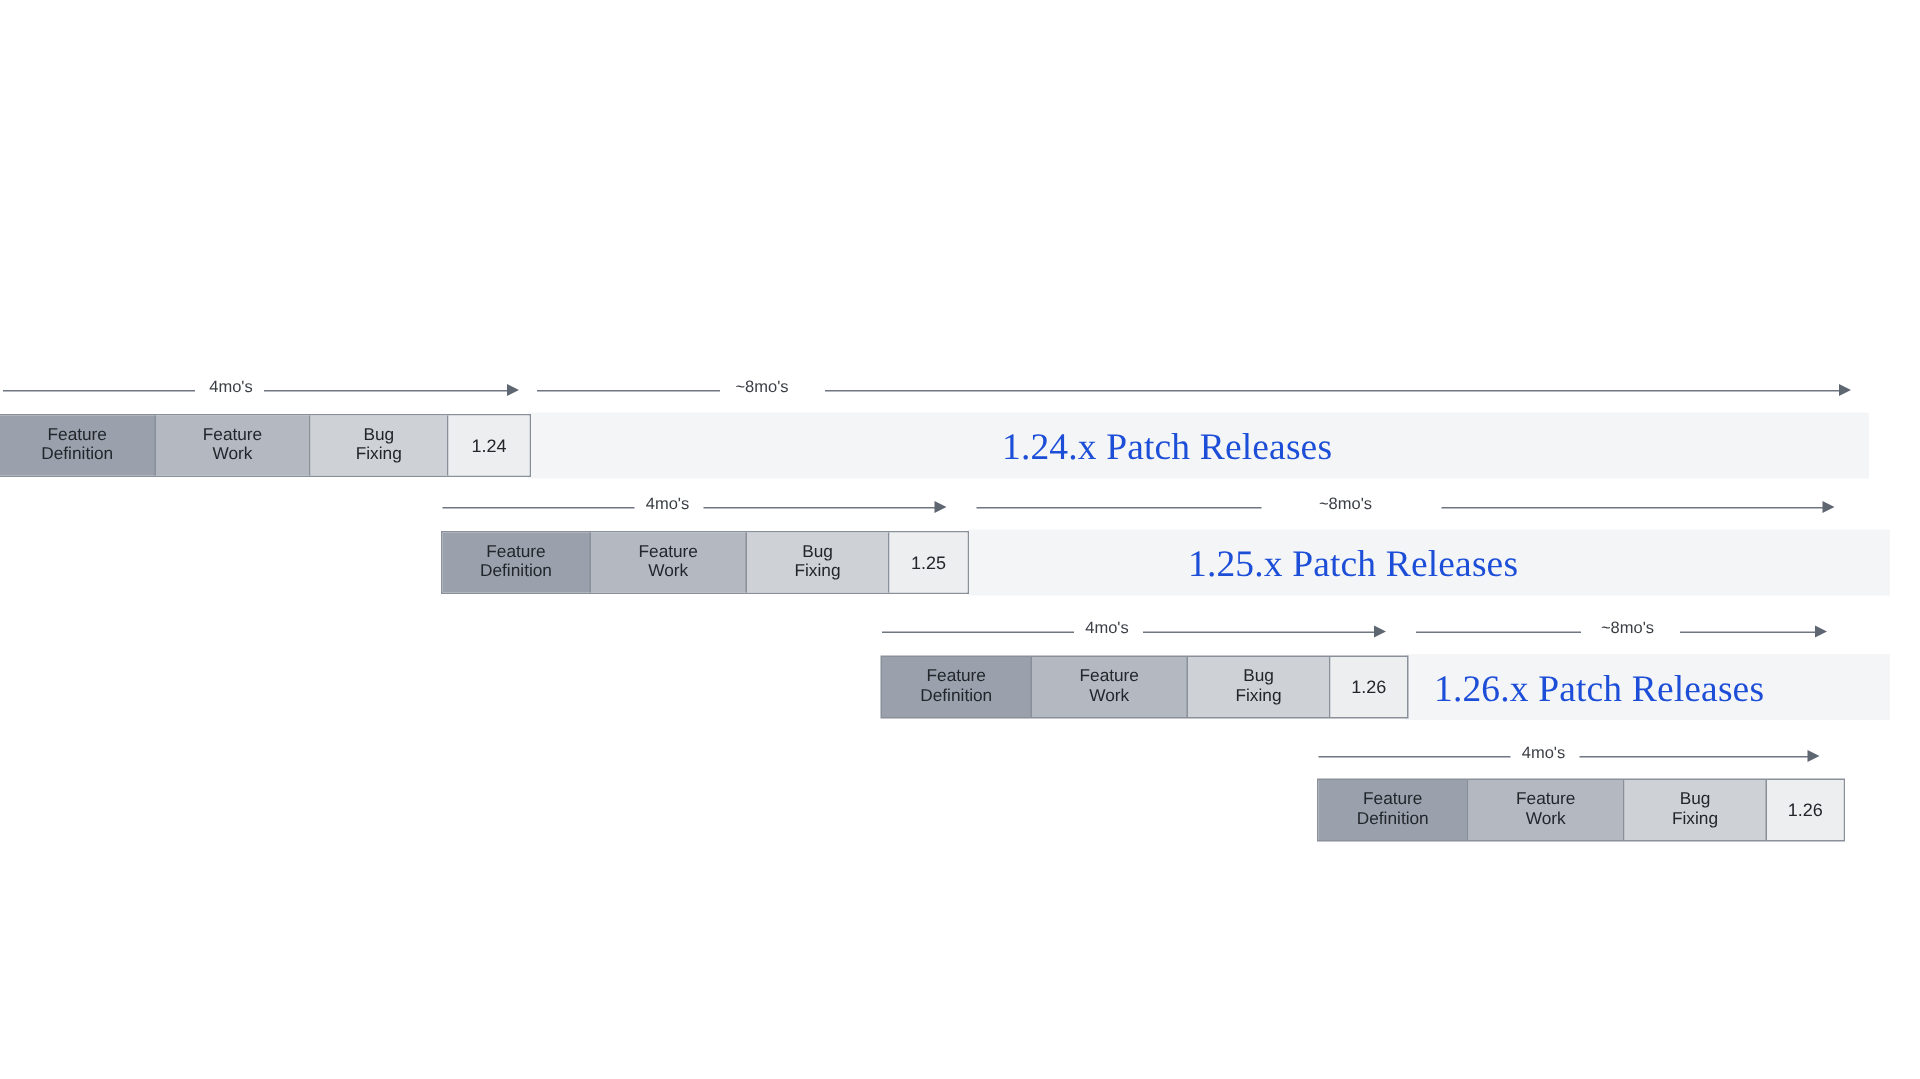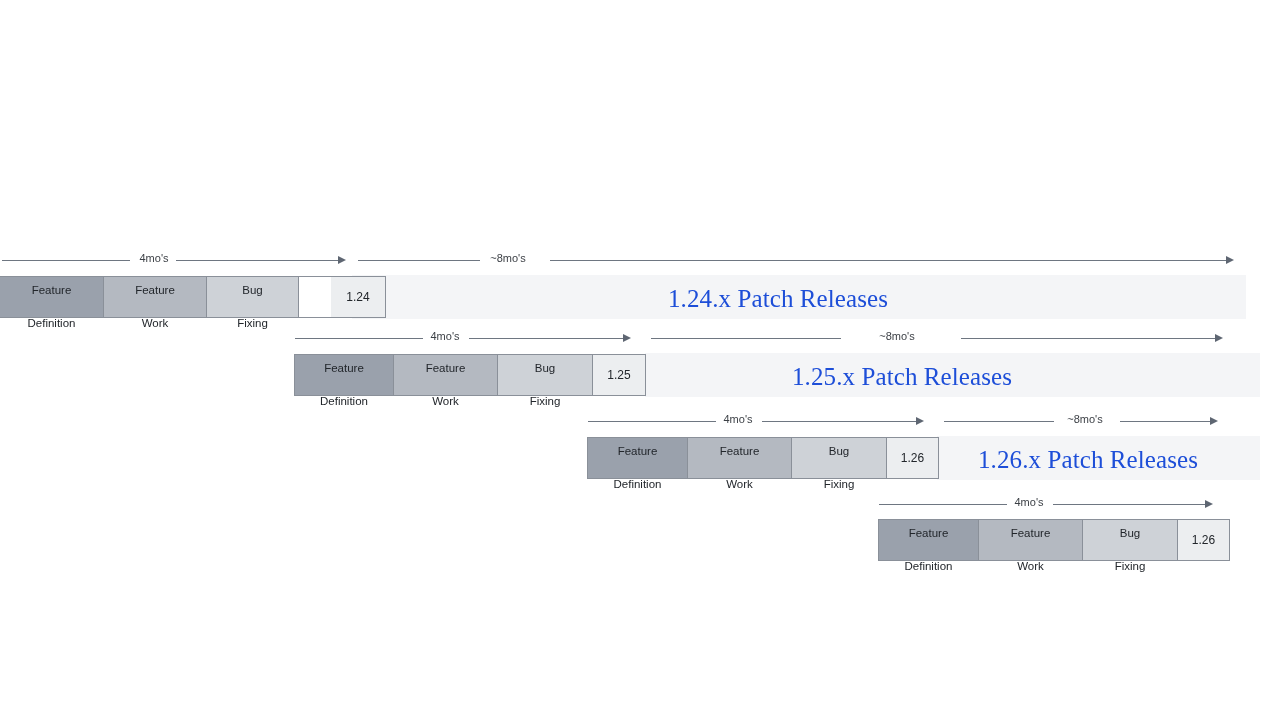--- a/index.html
+++ b/index.html
@@ -47,21 +47,21 @@
     align-items: center;
     justify-content: center;
     font-size: 11.5px;
     line-height: 13px;
     color: #22262b;
     border-right: 1px solid #8a9099;
     text-align: center;
     white-space: nowrap;
   }
   .phase:last-child { border-right: none; }
-  .phase .ln { display: block; margin-top: 20px; }
+  .phase .ln { display: block; }
 
   .ph-def   { background: #9aa1ac; }
   .ph-work  { background: #b4b9c1; }
   .ph-bug   { background: #ced2d7; }
   .ph-ver   { background: #eceef0; font-size: 12px; }
 
   
   .measure {
     position: absolute;
     height: 16px;
@@ -121,21 +121,21 @@
         <span class="ln">Definition</span>
       </div>
       <div class="phase ph-work" style="width:103px;">
         <span class="ln">Feature</span>
         <span class="ln">Work</span>
       </div>
       <div class="phase ph-bug" style="width:92px;">
         <span class="ln">Bug</span>
         <span class="ln">Fixing</span>
       </div>
-      <div class="phase ph-ver" style="width:54px;margin-left:32px;">1.24</div>
+      <div class="phase ph-ver" style="width:54px;">1.24</div>
     </div>
   </div>
 
   <div class="release-row">
 
     <div class="patch-bar" style="left:645px; top:353px; width:615px; height:44px;"></div>
     <div class="patch-label" style="left:792px; top:363px;">1.25.x Patch Releases</div>
 
     <div class="measure" style="left:293px; top:330px; width:352px;">
       <div class="seg" style="left:2px; width:128px;"></div>
@@ -164,21 +164,21 @@
         <span class="ln">Bug</span>
         <span class="ln">Fixing</span>
       </div>
       <div class="phase ph-ver" style="width:52px;">1.25</div>
     </div>
   </div>
 
   <div class="release-row">
 
     <div class="patch-bar" style="left:937px; top:436px; width:323px; height:44px;"></div>
-    <div class="patch-label" style="left:978px; top:446px;">1.26.x Patch Releases</div>
+    <div class="patch-label" style="left:956px; top:446px;">1.26.x Patch Releases</div>
 
     <div class="measure" style="left:586px; top:413px; width:352px;">
       <div class="seg" style="left:2px; width:128px;"></div>
       <div class="seg" style="left:176px; width:158px;"></div>
       <div class="head" style="left:330px;"></div>
       <div class="mlabel" style="left:152px;">4mo's</div>
     </div>
 
     <div class="measure" style="left:942px; top:413px; width:305px;">
       <div class="seg" style="left:2px; width:110px;"></div>

